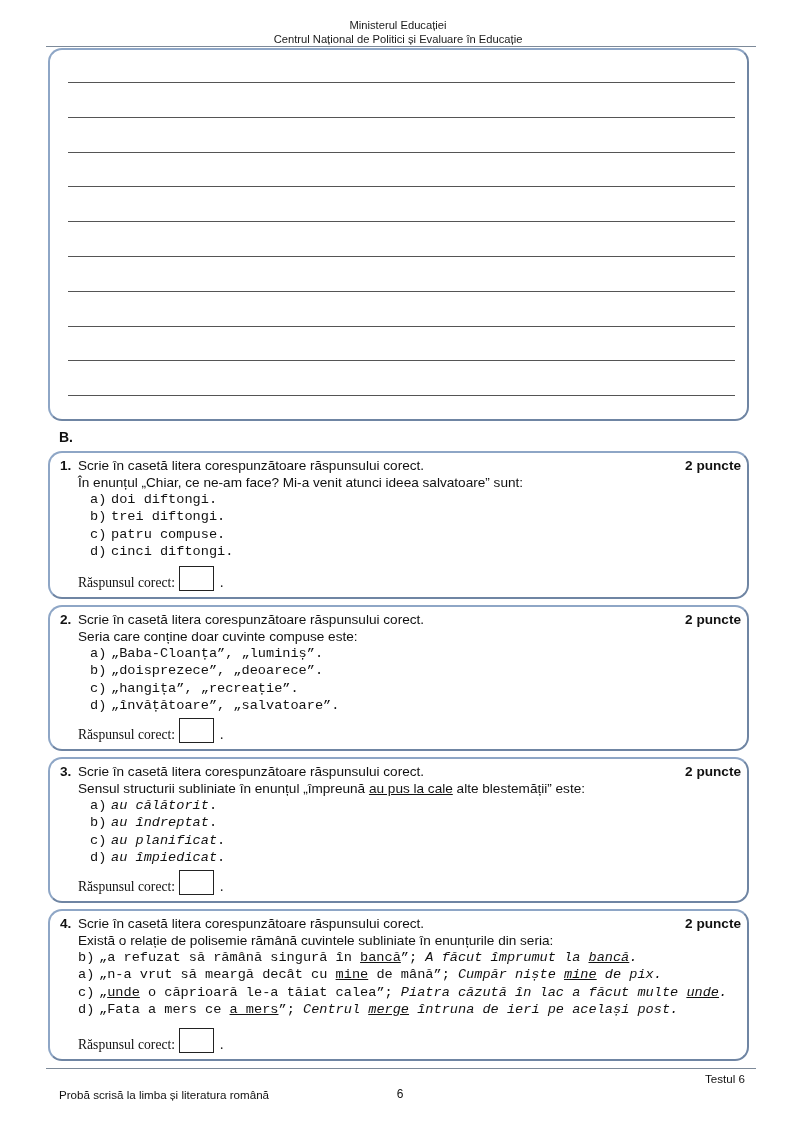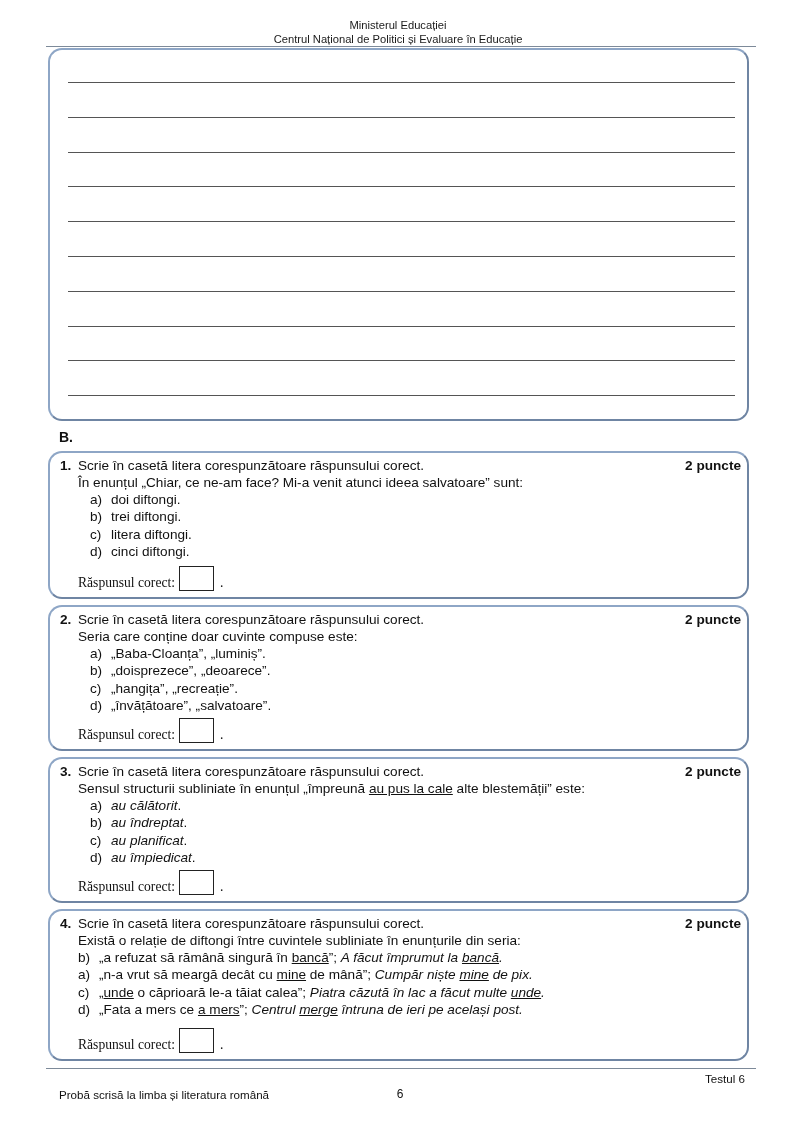--- a/index.html
+++ b/index.html
@@ -31,21 +31,21 @@
     .section-label {
       position: absolute; left: 59px; top: 429px;
       font-weight: bold; font-size: 14px;
     }
     .q { font-size: 13.6px; line-height: 17.3px; }
     .q .num { position: absolute; left: 10px; top: 4px; font-weight: bold; }
     .q .instr { position: absolute; left: 28px; top: 4px; }
     .q .points { position: absolute; right: 6px; top: 4px; font-weight: bold; margin-left: 36px; }
     .q .stem { position: absolute; left: 28px; top: 21px; }
     .q .opts { position: absolute; left: 40px; top: 38px; }
-    .q .opt { height: 17.3px; white-space: nowrap; }
+    .q .opt { height: 17.3px; white-space: nowrap; font-family: Liberation Mono, monospace; }
     .q .opt .lbl { display: inline-block; width: 21px; }
     .q .answer { position: absolute; left: 28px; display: flex; align-items: flex-end; font-family: Liberation Serif, serif; }
     .q .answer .ans-box {
       display: inline-block; width: 35px; height: 25px; border: 1.5px solid #222;
       margin-left: 4px; margin-right: 6px; box-sizing: border-box; background: #fff;
     }
     .it { font-style: italic; }
     .ul { text-decoration: underline; }
     .footer-rule {
       position: absolute; left: 46px; top: 1068px; width: 710px; height: 0;
@@ -80,21 +80,21 @@
 <div class="section-label">B.</div>
 
 <div class="box q" style="top:451px; height:148px;">
   <span class="num">1.</span>
   <span class="instr">Scrie în casetă litera corespunzătoare răspunsului corect.</span>
   <span class="points">2 puncte</span>
   <div class="stem">În enunțul „Chiar, ce ne-am face? Mi-a venit atunci ideea salvatoare” sunt:</div>
   <div class="opts">
     <div class="opt"><span class="lbl">a)</span><span>doi diftongi.</span></div>
     <div class="opt"><span class="lbl">b)</span><span>trei diftongi.</span></div>
-    <div class="opt"><span class="lbl">c)</span><span>litera diftongi.</span></div>
+    <div class="opt"><span class="lbl">c)</span><span>patru compuse.</span></div>
     <div class="opt"><span class="lbl">d)</span><span>cinci diftongi.</span></div>
   </div>
   <div class="answer" style="top:113px;">
     <span>Răspunsul corect:</span>
     <span class="ans-box"></span>
     <span>.</span>
   </div>
 </div>
 
 <div class="box q" style="top:605px; height:146px;">
@@ -132,21 +132,21 @@
     <span>Răspunsul corect:</span>
     <span class="ans-box"></span>
     <span>.</span>
   </div>
 </div>
 
 <div class="box q" style="top:909px; height:152px;">
   <span class="num">4.</span>
   <span class="instr">Scrie în casetă litera corespunzătoare răspunsului corect.</span>
   <span class="points">2 puncte</span>
-  <div class="stem">Există o relație de diftongi între cuvintele subliniate în enunțurile din seria:</div>
+  <div class="stem">Există o relație de polisemie rămână cuvintele subliniate în enunțurile din seria:</div>
   <div class="opts" style="left:28px;">
     <div class="opt"><span class="lbl">b)</span><span>„a refuzat să rămână singură în </span><span class="ul">bancă</span><span>”; </span><span class="it">A făcut împrumut la </span><span class="it ul">bancă</span><span class="it">.</span></div>
     <div class="opt"><span class="lbl">a)</span><span>„n-a vrut să meargă decât cu </span><span class="ul">mine</span><span> de mână”; </span><span class="it">Cumpăr niște </span><span class="it ul">mine</span><span class="it"> de pix.</span></div>
     <div class="opt"><span class="lbl">c)</span><span>„</span><span class="ul">unde</span><span> o căprioară le-a tăiat calea”; </span><span class="it">Piatra căzută în lac a făcut multe </span><span class="it ul">unde</span><span class="it">.</span></div>
     <div class="opt"><span class="lbl">d)</span><span>„Fata a mers ce </span><span class="ul">a mers</span><span>”; </span><span class="it">Centrul </span><span class="it ul">merge</span><span class="it"> întruna de ieri pe același post.</span></div>
   </div>
   <div class="answer" style="top:117px;">
     <span>Răspunsul corect:</span>
     <span class="ans-box"></span>
     <span>.</span>

